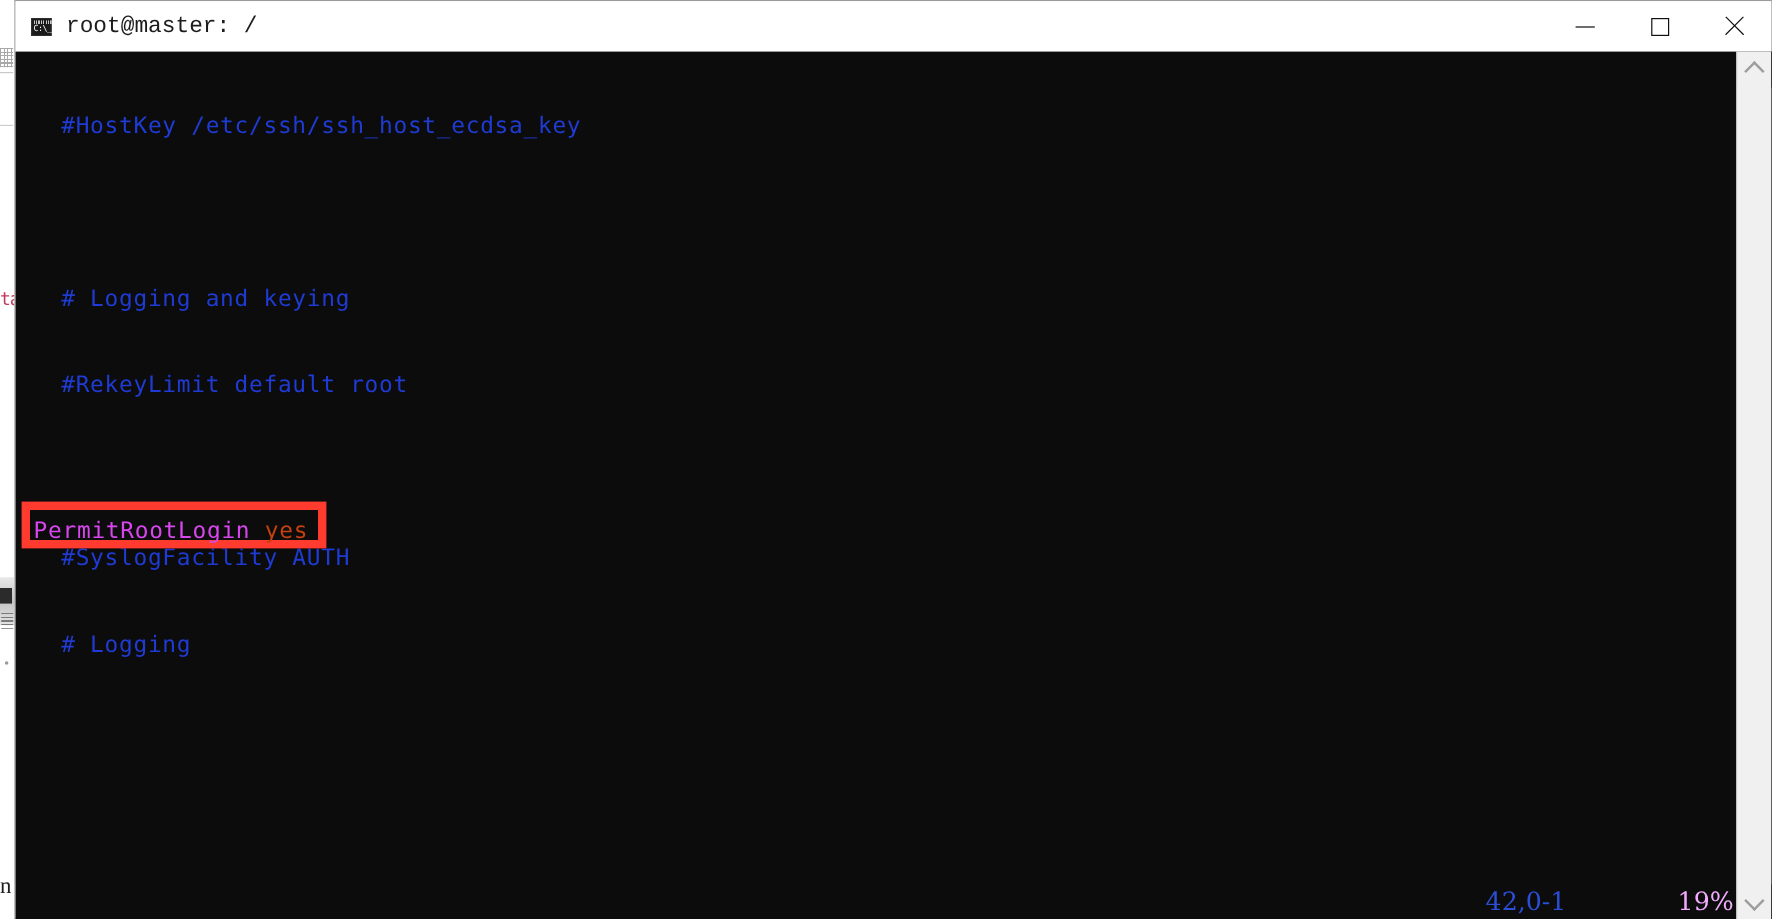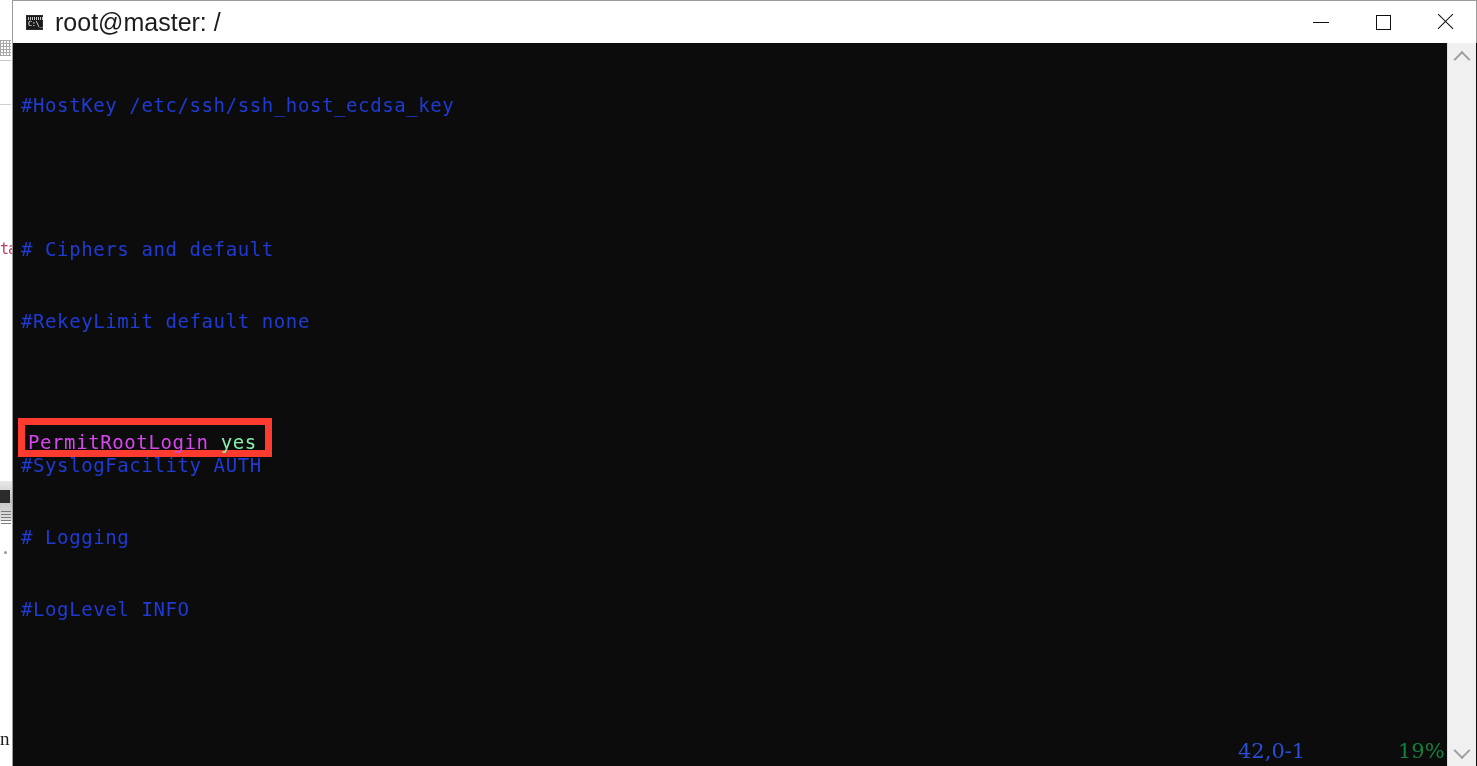--- a/index.html
+++ b/index.html
@@ -140,24 +140,24 @@
     position: absolute;
     left: 1px; top: 3px;
     font-family: "DejaVu Sans Mono", monospace;
     font-size: 7px;
     line-height: 10px;
     color: #ffffff;
     letter-spacing: -.5px;
   }
   #window-title {
     margin-left: 12px;
-    font-size: 25px;
+    font-size: 19px;
     color: #1c1c1c;
     white-space: nowrap;
-    font-family: Liberation Sans, sans-serif;
+    font-family: Liberation Mono, monospace;
   }
   #window-controls {
     margin-left: auto;
     display: flex;
     height: 42px;
   }
   .win-ctrl {
     width: 62px;
     height: 42px;
     display: flex;
@@ -201,23 +201,23 @@
     position: absolute;
     left: 8px; top: 2px;
     font-family: "DejaVu Sans Mono", monospace;
     font-size: 19px;
     line-height: 24px;
     color: #1f3bd4;
     white-space: pre;
     letter-spacing: .6px;
   }
   .vline { display: block; height: 24px; }
-  .tok-comment { color: #1f3bd4; }
+  .tok-comment { color: #1f3bd4; margin-left: 30px; }
   .tok-key     { color: #d946ef; }
-  .tok-val     { color: #86efac; }
+  .tok-val     { color: #c2410c; }
 
   
   #red-annotation-box {
     position: absolute;
     left: 5px; top: 375px;
     width: 254px; height: 39px;
     border: 7px solid #ff3b30;
     box-sizing: border-box;
     background: #0c0c0c;
     pointer-events: none;
@@ -245,21 +245,21 @@
   }
   #vim-cursor-pos {
     position: absolute;
     left: 1225px; top: 2px;
     color: #2a4fd6;
     white-space: nowrap;
   }
   #vim-scroll-percent {
     position: absolute;
     left: 1385px; top: 2px;
-    color: #15803d;
+    color: #f0abfc;
     white-space: nowrap;
   }
 
   
   #vertical-scrollbar {
     position: absolute;
     right: 0; top: 42px;
     width: 29px;
     height: 724px;
     background: #f0f0f0;
@@ -324,26 +324,25 @@
         <span class="glyph-close"></span>
       </div>
     </div>
   </div>
 
   <div id="terminal-body">
 
     <div id="terminal-text">
       <span class="vline tok-comment">#HostKey /etc/ssh/ssh_host_ecdsa_key</span>
       <span class="vline"></span>
-      <span class="vline tok-comment"># Ciphers and default</span>
-      <span class="vline tok-comment">#RekeyLimit default none</span>
+      <span class="vline tok-comment"># Logging and keying</span>
+      <span class="vline tok-comment">#RekeyLimit default root</span>
       <span class="vline"></span>
       <span class="vline tok-comment">#SyslogFacility AUTH</span>
       <span class="vline tok-comment"># Logging</span>
-      <span class="vline tok-comment">#LogLevel INFO</span>
       <span class="vline"></span>
       
       
       
       
       
       
       
       
       

